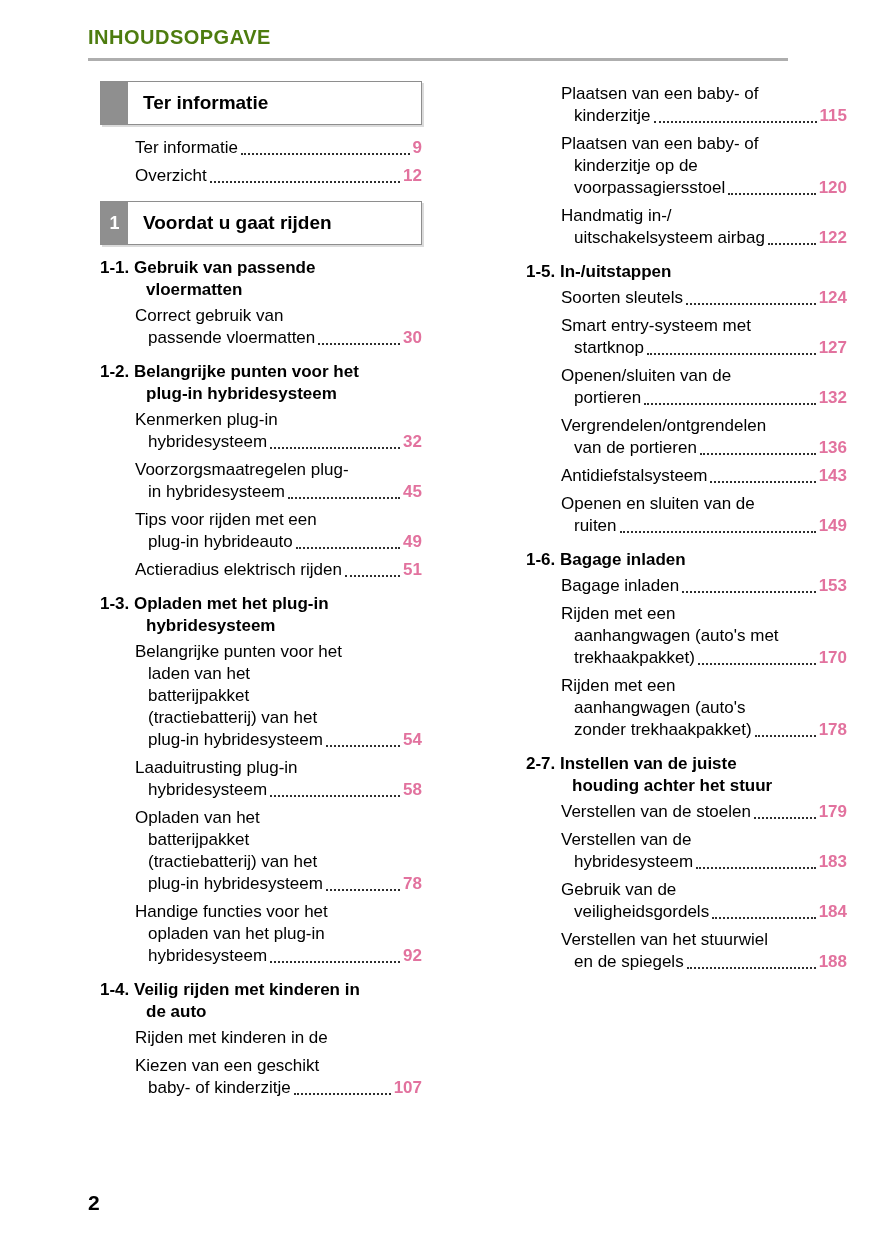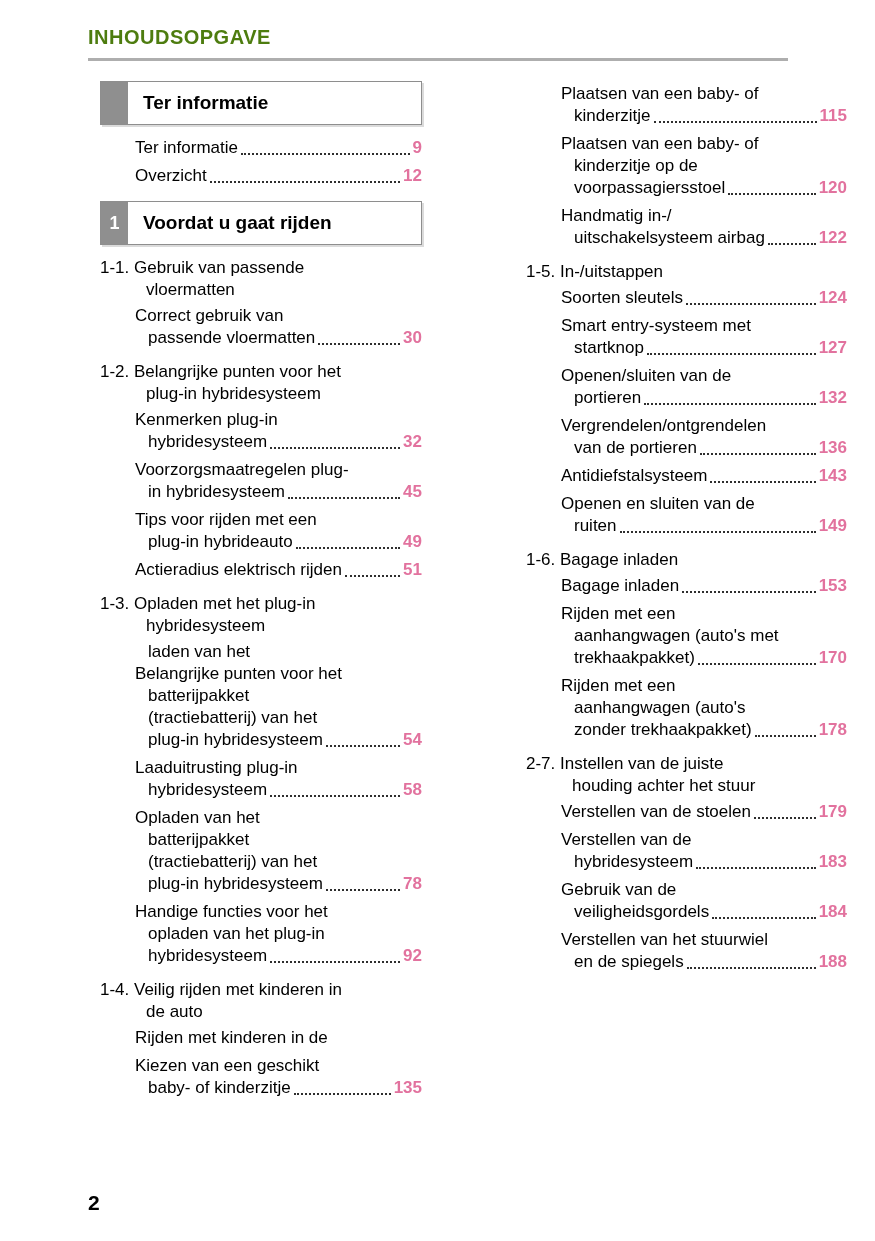--- a/index.html
+++ b/index.html
@@ -61,21 +61,21 @@
   .section-title {
     display: flex;
     align-items: center;
     padding-left: 15px;
     font-size: 19px;
     font-weight: bold;
   }
 
   .toc-heading {
     font-size: 17px;
-    font-weight: normal;
+    font-weight: bold;
     line-height: 22px;
     margin: 12px 0 4px 0;
   }
   .toc-heading .cont { padding-left: 46px; }
 
   .toc-entry {
     font-size: 17px;
     line-height: 22px;
     padding-left: 35px;
     margin-bottom: 6px;
@@ -179,22 +179,22 @@
             <span class="etext">Actieradius elektrisch rijden</span>
             <span class="leader"></span>
             <span class="pagenum">51</span>
           </div>
         </div>
         <div class="toc-heading">
           <div class="hline">1-3. Opladen met het plug-in</div>
           <div class="hline cont">hybridesysteem</div>
         </div>
         <div class="toc-entry">
+          <div class="eline">Belangrijke punten voor het</div>
           <div class="eline cont">laden van het</div>
-          <div class="eline">Belangrijke punten voor het</div>
           <div class="eline cont">batterijpakket</div>
           <div class="eline cont">(tractiebatterij) van het</div>
           <div class="eline cont last">
             <span class="etext">plug-in hybridesysteem</span>
             <span class="leader"></span>
             <span class="pagenum">54</span>
           </div>
         </div>
         <div class="toc-entry">
           <div class="eline">Laaduitrusting plug-in</div>
@@ -228,21 +228,21 @@
           <div class="hline cont">de auto</div>
         </div>
         <div class="toc-entry">
           <div class="eline">Rijden met kinderen in de</div>
         </div>
         <div class="toc-entry">
           <div class="eline">Kiezen van een geschikt</div>
           <div class="eline cont last">
             <span class="etext">baby- of kinderzitje</span>
             <span class="leader"></span>
-            <span class="pagenum">135</span>
+            <span class="pagenum">107</span>
           </div>
         </div>
       </div>
     <div class="col col-right">
         <div class="toc-entry">
           <div class="eline">Plaatsen van een baby- of</div>
           <div class="eline cont last">
             <span class="etext">kinderzitje</span>
             <span class="leader"></span>
             <span class="pagenum">115</span>

